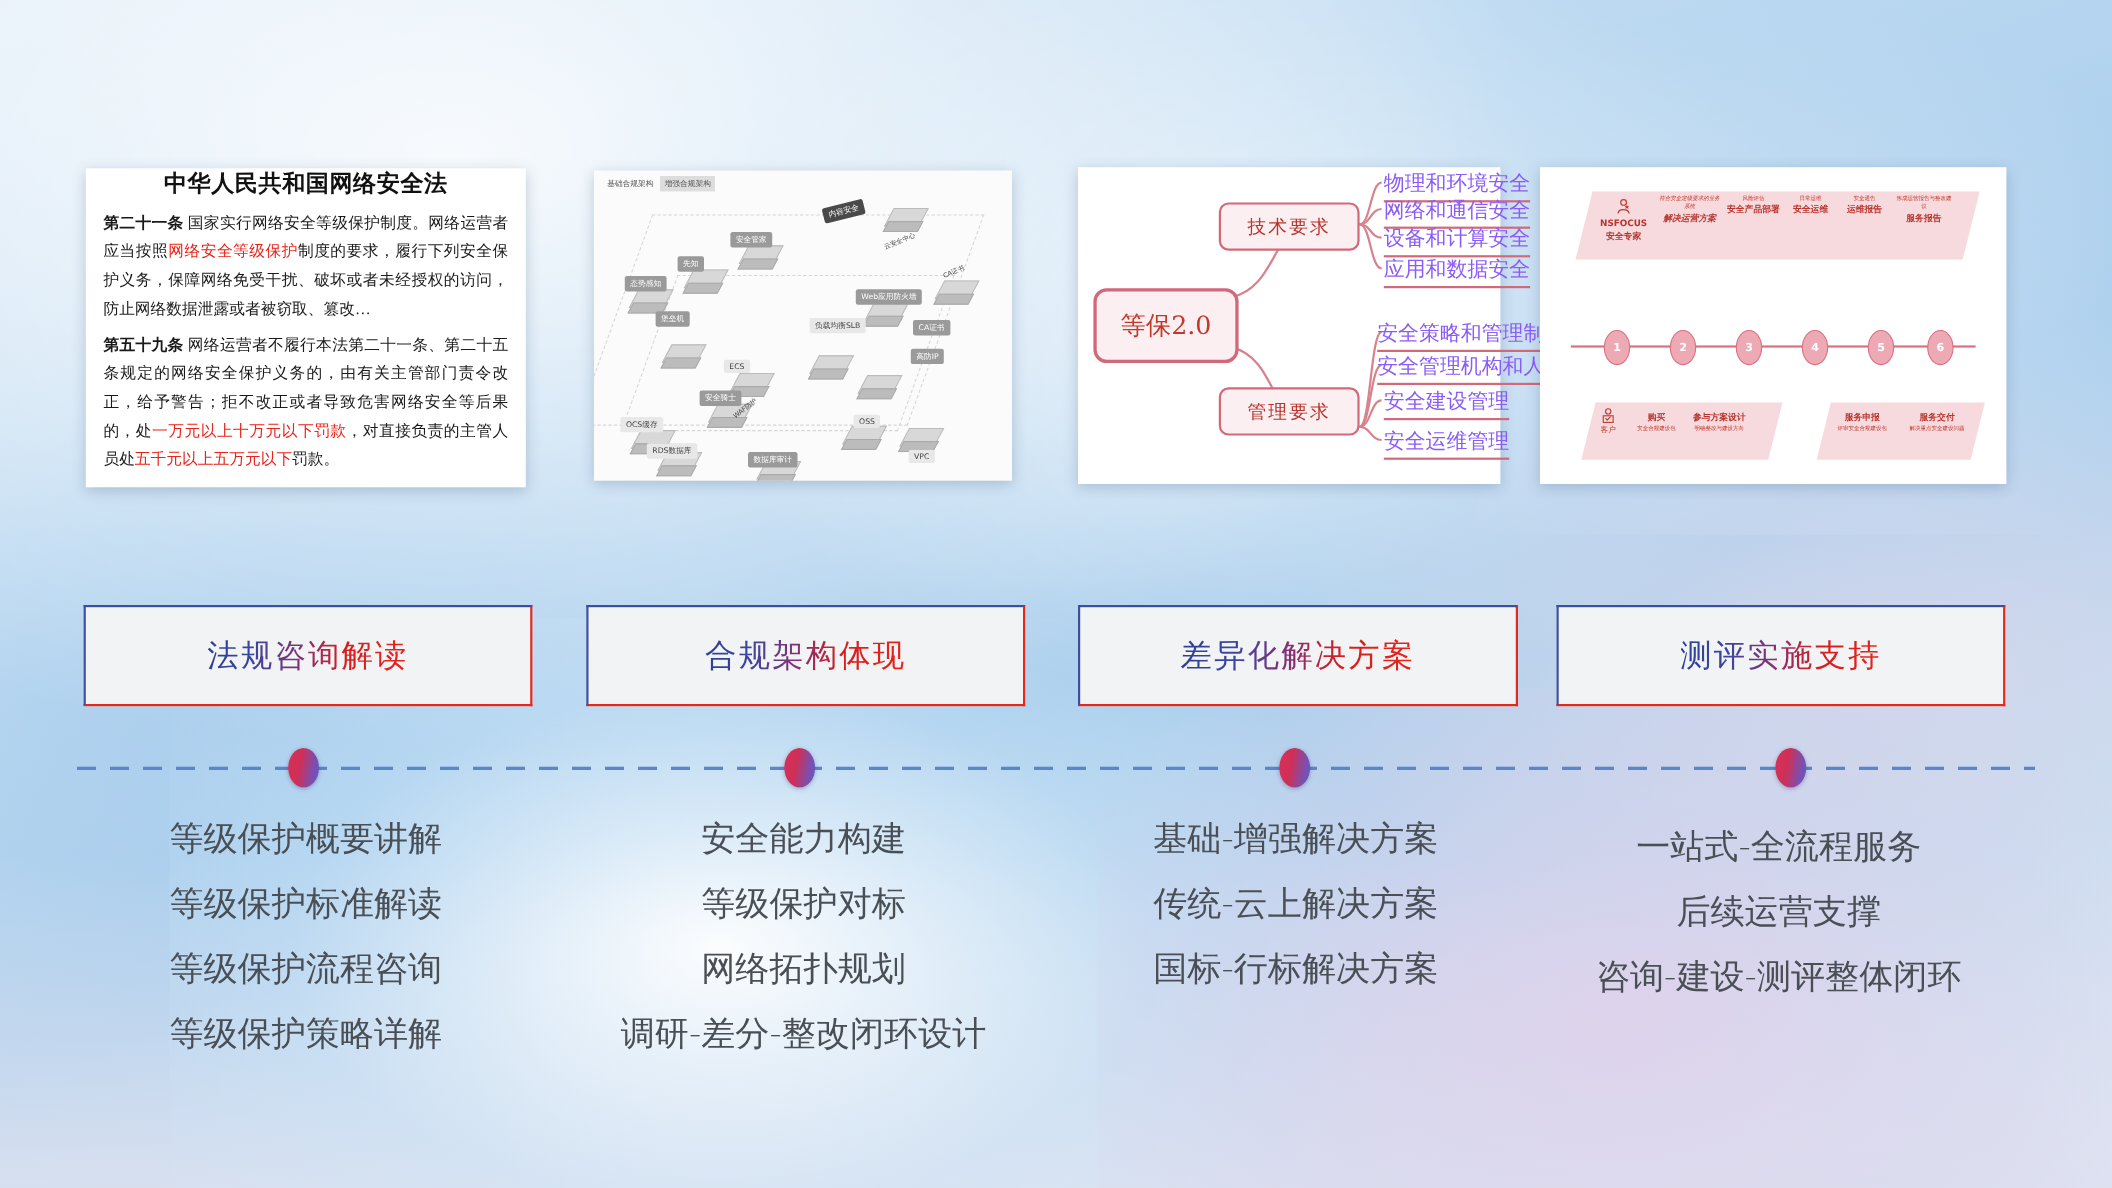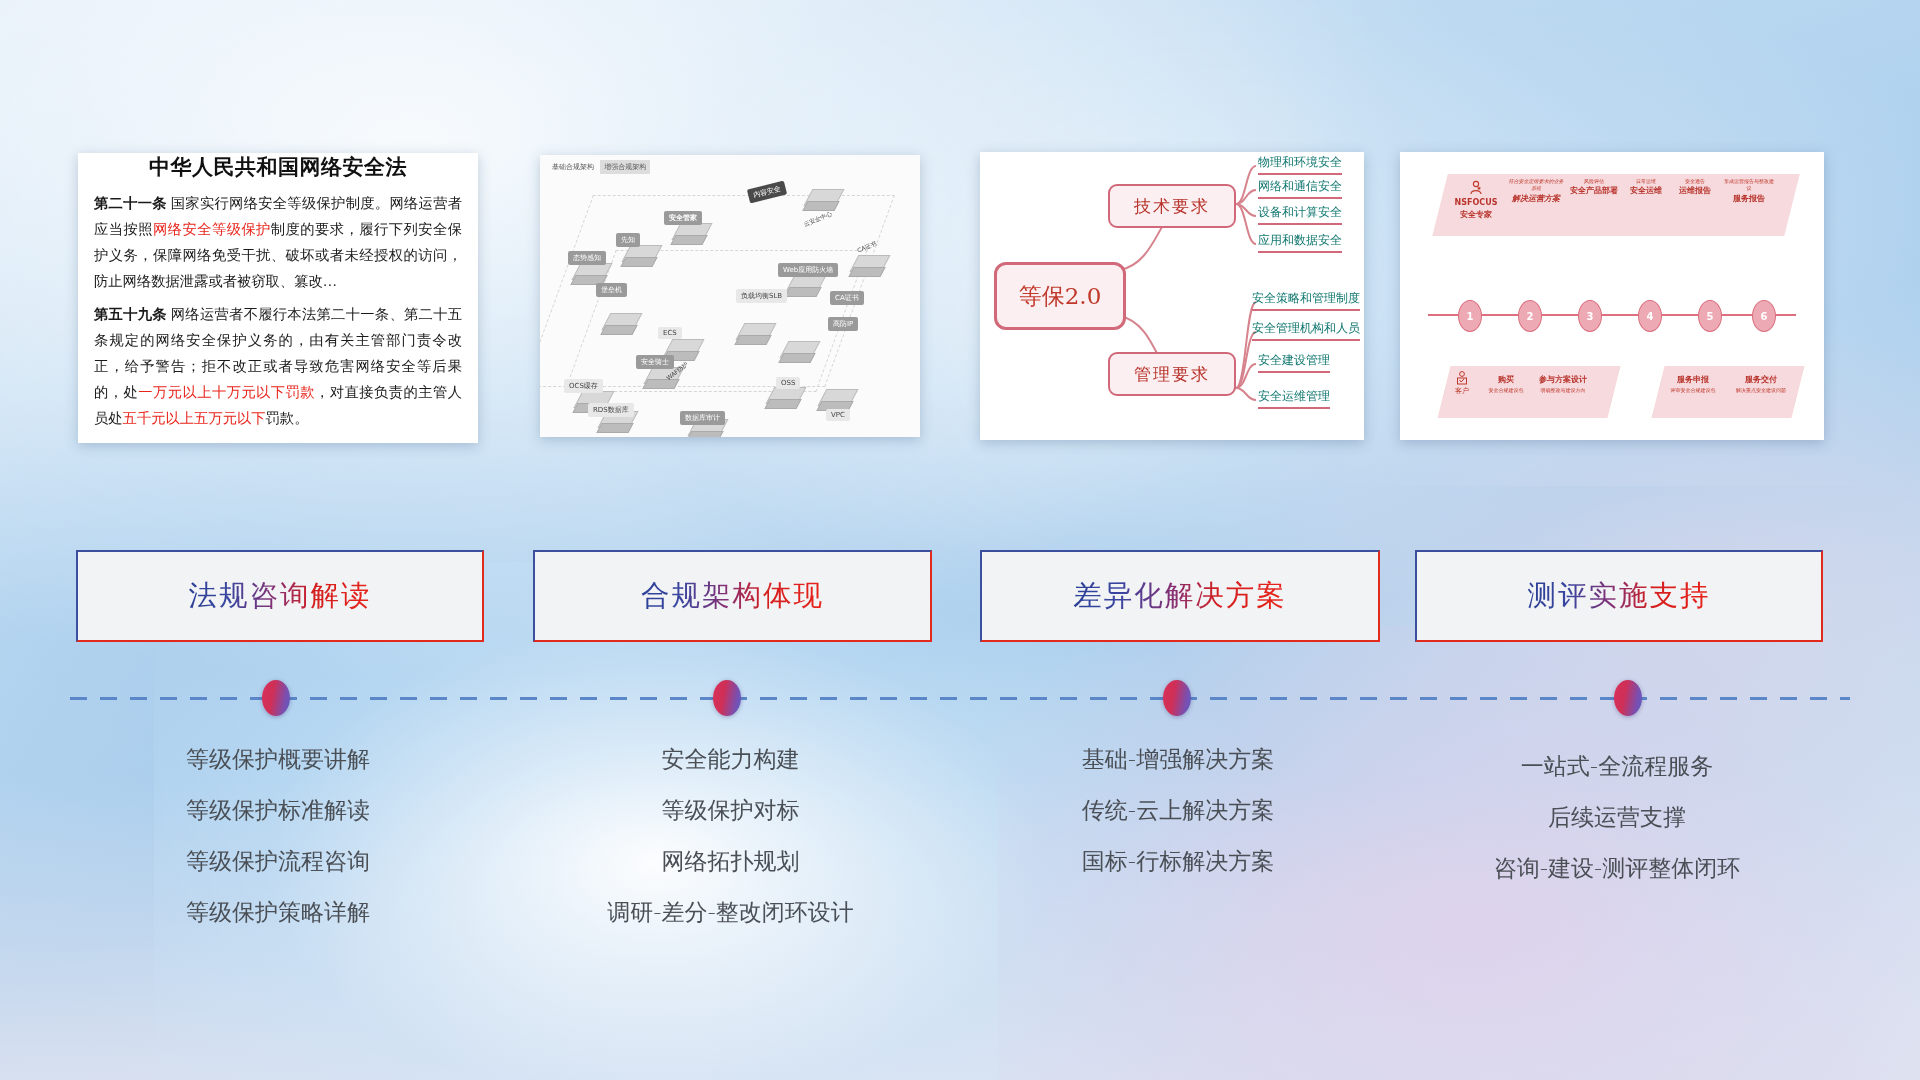--- a/index.html
+++ b/index.html
@@ -63,21 +63,21 @@
 
   
   #card3{left:980px;top:152px;width:384px;height:288px;}
   .mm{position:absolute;inset:0;font-family:"DejaVu Serif","Liberation Serif",serif;}
   .mmroot{position:absolute;left:14px;top:110px;width:126px;height:62px;border:3px solid #d1697a;
           border-radius:12px;background:#fbeff1;display:flex;align-items:center;justify-content:center;
           font-size:23px;color:#c0392b;font-weight:normal;}
   .mmbr{position:absolute;width:124px;height:40px;border:2.5px solid #d1697a;border-radius:9px;
         background:#fbeff1;display:flex;align-items:center;justify-content:center;
         font-size:17px;color:#b8342c;letter-spacing:2px;}
-  .mmleaf{position:absolute;font-size:12px;color:#0f766e;border-bottom:2.6px solid #d1697a;
+  .mmleaf{position:absolute;font-size:19px;color:#8b5cf6;border-bottom:2.6px solid #d1697a;
           padding-bottom:2px;white-space:nowrap;}
 
   
   #card4{left:1400px;top:152px;width:424px;height:288px;}
   .rm{position:absolute;inset:0;font-family:"DejaVu Sans",sans-serif;overflow:hidden;}
   .rmband{position:absolute;left:40px;top:22px;width:352px;height:62px;background:#f6dade;
           transform:skewX(-14deg);}
   .rmcell{position:absolute;font-size:6px;color:#c0392b;text-align:center;line-height:1.45;}
   .rmcell b{display:block;font-size:8px;font-weight:bold;color:#b8342c;}
   .rmaxis{position:absolute;left:28px;top:162px;width:368px;height:2px;background:#dd6f7e;}
@@ -100,21 +100,21 @@
   
   #tl{position:absolute;left:70px;top:697px;width:1780px;height:3px;}
   .tldash{position:absolute;left:0;top:0;width:100%;height:3px;
           background:repeating-linear-gradient(90deg,#5b87c9 0 17px,rgba(0,0,0,0) 17px 30px);}
   .tldot{position:absolute;width:28px;height:36px;border-radius:50%;top:-17px;
          background:linear-gradient(100deg,#d8305a 0%,#cf2f56 38%,#7a4fb0 78%,#5b5ec4 100%);
          box-shadow:0 1px 4px rgba(60,40,110,.35);}
 
   
   .col{position:absolute;top:748px;text-align:center;}
-  .col div{font-size:23px;color:#4a4f56;line-height:1;margin-bottom:28px;white-space:nowrap;
+  .col div{font-size:31px;color:#4a4f56;line-height:1;margin-bottom:28px;white-space:nowrap;
            font-family:"DejaVu Sans",sans-serif;font-weight:300;}
 </style>
 </head>
 <body>
 
 <div id="bg">
   <div class="bgl b1"></div>
   <div class="bgl b7"></div>
   <div class="bgl b2"></div>
   <div class="bgl b3"></div>
@@ -154,21 +154,21 @@
       <div class="node" style="left:28px;top:96px;">态势感知</div>
       <div class="box3d" style="left:32px;top:108px;">
           <i class="top"></i>
           <i class="bot"></i>
         </div>
       <div class="node" style="left:76px;top:78px;">先知</div>
       <div class="box3d" style="left:82px;top:90px;">
           <i class="top"></i>
           <i class="bot"></i>
         </div>
-      <div class="node" style="left:124px;top:56px;font-weight:bold;">安全管家</div>
+      <div class="node" style="left:124px;top:56px;">安全管家</div>
       <div class="box3d" style="left:132px;top:68px;">
           <i class="top"></i>
           <i class="bot"></i>
         </div>
 
       <div class="node" style="left:56px;top:128px;">堡垒机</div>
       <div class="box3d" style="left:62px;top:158px;">
           <i class="top"></i>
           <i class="bot"></i>
         </div>

